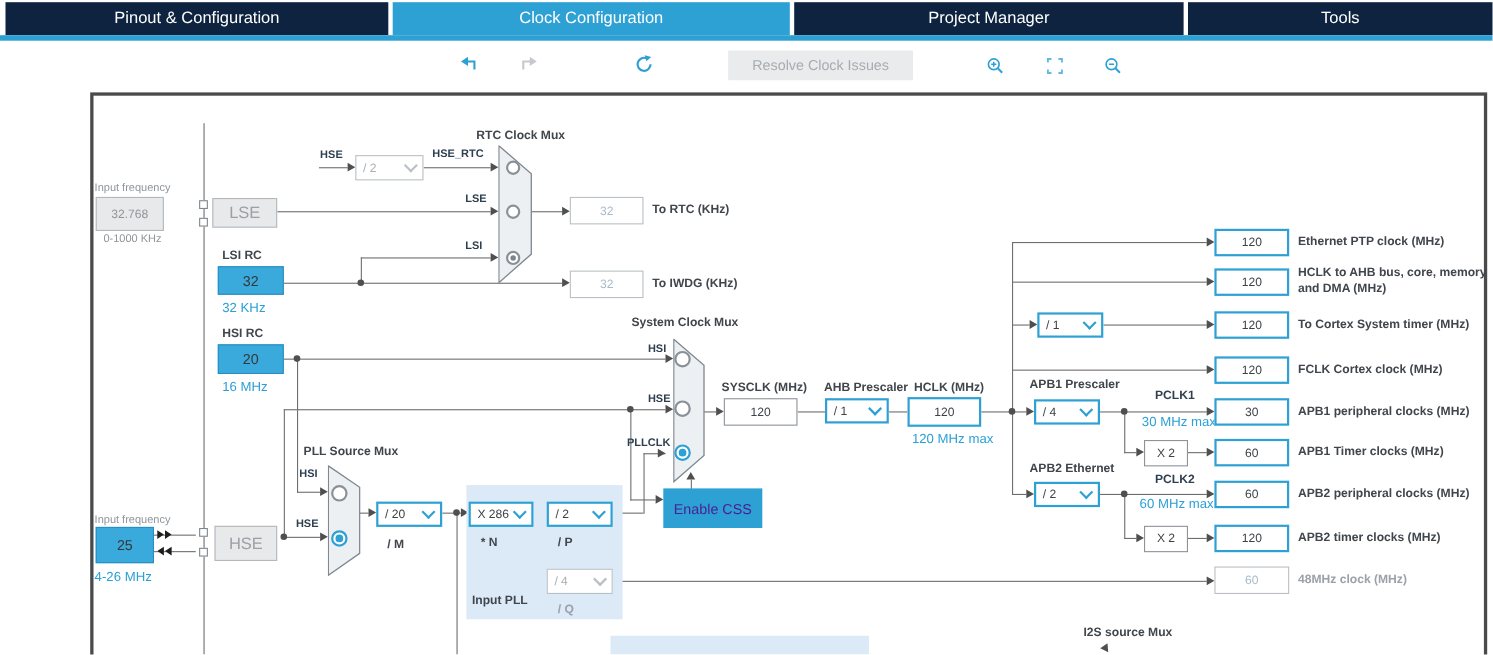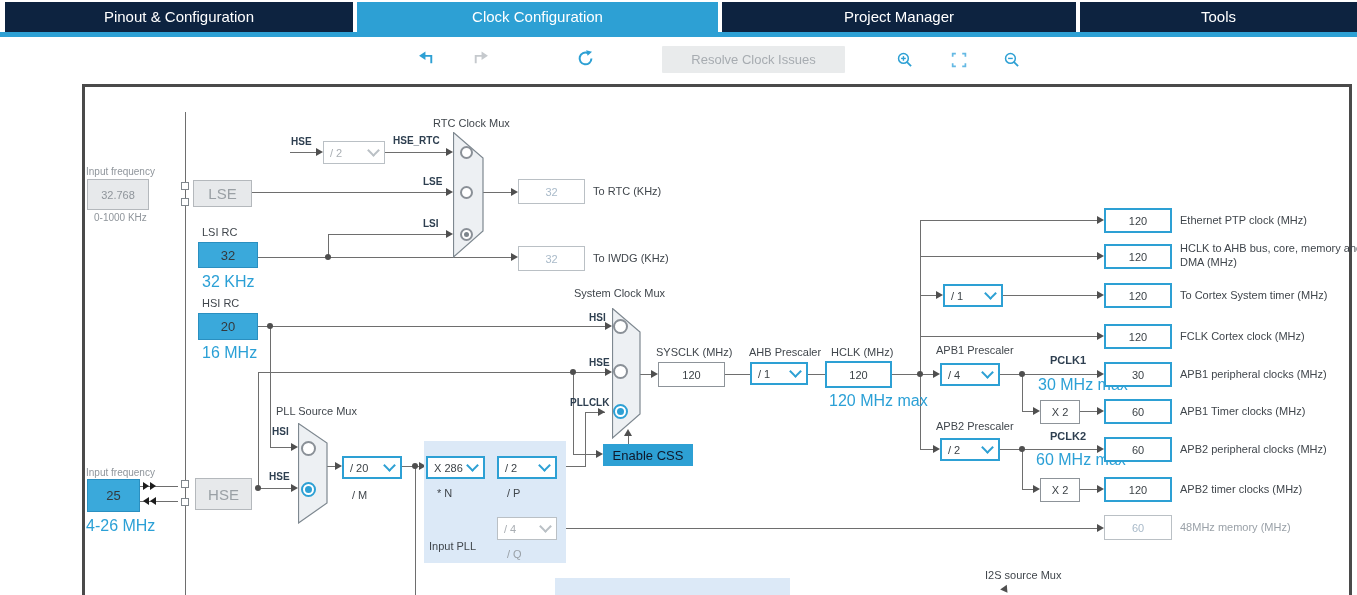--- a/index.html
+++ b/index.html
@@ -7,21 +7,21 @@
        font-family:"Liberation Sans",sans-serif;-webkit-font-smoothing:antialiased}
   .abs{position:absolute}
   
   .tab{position:absolute;top:2px;height:30px;line-height:30px;text-align:center;color:#fff;
        font-size:15px;cursor:pointer}
   .tab.navy{background:#0d2340}
   .tab.active{background:#2da0d4}
   .tabstrip{position:absolute;top:32px;left:0;width:1357px;height:5px;background:#2da0d4}
   
   .tbtn{position:absolute;cursor:pointer}
-  .resolve{position:absolute;left:662px;top:46px;width:183px;height:27px;background:#e9ebec;
+  .resolve{position:absolute;left:662px;top:46px;width:168px;height:27px;background:#e9ebec;
            color:#a7acb1;font-size:13px;border:none;border-radius:1px}
   
   .canvas{position:absolute;left:82px;top:84px;width:1270px;height:560px;
           border:3px solid #4a4a4a;box-sizing:border-box;background:#fff}
   
   .hl,.vl{position:absolute;background:#6e6e6e}
   .hl{height:1px}
   .vl{width:1px}
   .ar{position:absolute;width:0;height:0;border-left:7px solid #4f4f4f;
       border-top:4px solid transparent;border-bottom:4px solid transparent}
@@ -53,26 +53,26 @@
   .dd.dis{border:1px solid #bac0c5;color:#a9aeb3;cursor:default}
   .dd.dis .chev{border-color:#bac0c5}
   
   .rd{position:absolute;border:2px solid #8a9097;border-radius:50%;background:#fff;box-sizing:border-box}
   .rd.r13{width:13px;height:13px}
   .rd.r15{width:15px;height:15px}
   .rd.on{border-color:#2da0d4}
   .rd.on::after{content:"";position:absolute;inset:2px;border-radius:50%;background:#2da0d4}
   .rd.ong::after{content:"";position:absolute;inset:2px;border-radius:50%;background:#7d858c}
   
-  .t{position:absolute;font-size:11px;font-weight:400;color:#40464c;white-space:nowrap}
+  .t{position:absolute;font-size:11px;font-weight:700;color:#40464c;white-space:nowrap}
   .t.dim{color:#9aa1a8}
   .s{position:absolute;font-size:10px;font-weight:700;color:#2e3f50;white-space:nowrap}
-  .b{position:absolute;font-size:16px;font-weight:400;color:#2ba0d6;white-space:nowrap}
+  .b{position:absolute;font-size:12px;font-weight:400;color:#2ba0d6;white-space:nowrap}
   .g{position:absolute;font-size:10px;font-weight:400;color:#8f959b;white-space:nowrap}
-  .css-btn{position:absolute;left:603px;top:444px;width:90px;height:22px;background:#2da0d4;color:#0f172a;
+  .css-btn{position:absolute;left:603px;top:444px;width:90px;height:36px;background:#2da0d4;color:#4c1d95;
            font-size:13px;display:flex;align-items:center;justify-content:center;cursor:pointer}
   .panel{position:absolute;background:#dce9f7}
   .wrap2{white-space:normal;width:185px;line-height:1.25}
   svg{display:block}
 </style>
 </head>
 <body>
 
 <div>
   <div class="tab navy" style="left:5px;width:348px">Pinout &amp; Configuration</div>
@@ -341,31 +341,31 @@
   </div>
 <span class="s" style="left:1050px;top:354px;font-size:11px">PCLK1</span>
 <span class="b" style="left:1038px;top:376px">30 MHz max</span>
 <div class="vb" style="left:1104px;top:362px;width:68px">30</div>
 <span class="t" style="left:1180px;top:368px">APB1 peripheral clocks (MHz)</span>
 
 <div class="vb gray" style="left:1040px;top:400px;width:40px;height:24px">X 2</div>
 <div class="vb" style="left:1104px;top:399px;width:68px">60</div>
 <span class="t" style="left:1180px;top:405px">APB1 Timer clocks (MHz)</span>
 
-<span class="t" style="left:936px;top:420px">APB2 Prescaler</span>
+<span class="t" style="left:936px;top:420px">APB2 Ethernet</span>
 <div class="dd" style="left:940px;top:438px;width:60px">
     <span>/ 2</span>
     <i class="chev"></i>
   </div>
 <span class="s" style="left:1050px;top:430px;font-size:11px">PCLK2</span>
 <span class="b" style="left:1036px;top:451px">60 MHz max</span>
 <div class="vb" style="left:1104px;top:437px;width:68px">60</div>
 <span class="t" style="left:1180px;top:443px">APB2 peripheral clocks (MHz)</span>
 
 <div class="vb gray" style="left:1040px;top:478px;width:40px;height:24px">X 2</div>
 <div class="vb" style="left:1104px;top:477px;width:68px">120</div>
 <span class="t" style="left:1180px;top:483px">APB2 timer clocks (MHz)</span>
 
 <div class="vb dis" style="left:1104px;top:515px;width:68px">60</div>
-<span class="t dim" style="left:1180px;top:521px">48MHz memory (MHz)</span>
+<span class="t dim" style="left:1180px;top:521px">48MHz clock (MHz)</span>
 
 <span class="t" style="left:985px;top:569px">I2S source Mux</span>
 <div class="panel" style="left:555px;top:578px;width:235px;height:17px"></div>
 
 </body></html>

